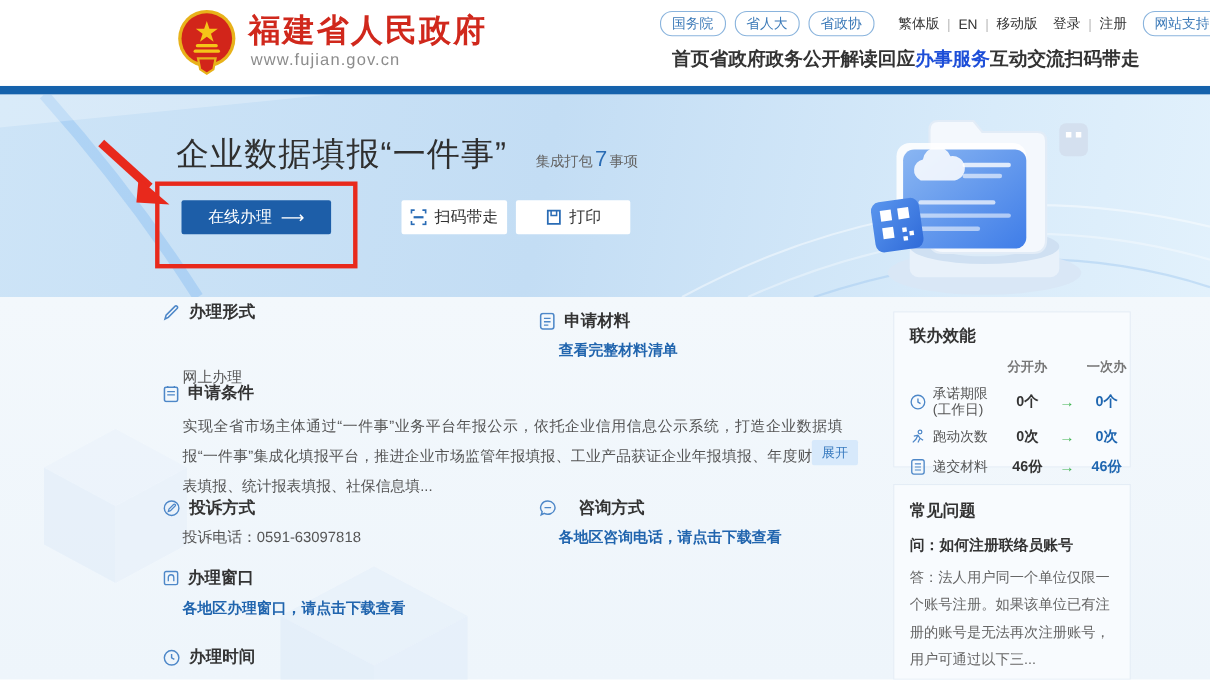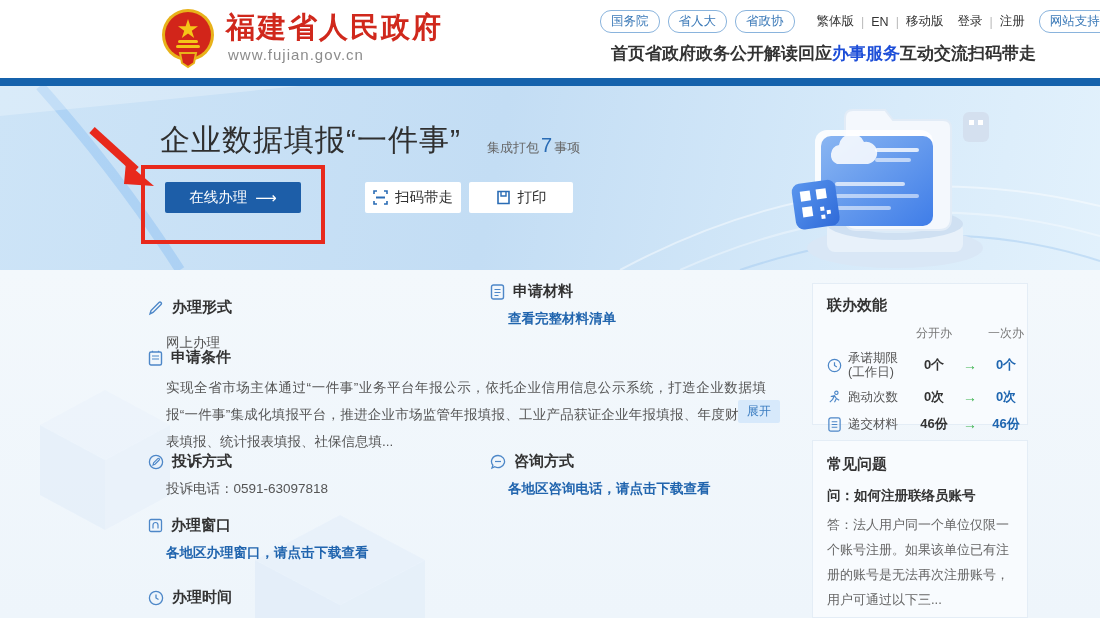--- a/index.html
+++ b/index.html
@@ -51,21 +51,21 @@
   .section-link { position:absolute; font-size:13.5px; font-weight:bold; color:#2165ae; cursor:pointer; }
   .conditions-text { position:absolute; left:166px; top:104px; width:600px; font-size:13.5px; color:#555; line-height:27px; text-align:justify; }
   .expand-btn { position:absolute; left:738px; top:130px; background:#d7e9fb; color:#3a7cc0; font-size:12px; padding:3px 9px; border-radius:2px; cursor:pointer; }
 
   
   .panel { position:absolute; left:812px; width:216px; background:#f8fbfe; border:1px solid #e4edf6; }
   .panel-eff { top:13px; height:142px; padding:12px 14px; }
   .panel-faq { top:170px; height:178px; padding:14px; overflow:hidden; }
   .panel-title { font-size:15px; font-weight:bold; color:#333; }
   .eff-grid { margin-top:10px; display:grid; grid-template-columns:84px 46px 26px 46px; row-gap:9px; align-items:center; }
-  .eff-head { font-size:12px; color:#777; text-align:center; }
+  .eff-head { font-size:12px; color:#777; text-align:center;font-weight:bold; }
   .eff-label { display:flex; align-items:center; font-size:12.5px; color:#555; }
   .eff-label svg { margin-right:6px; flex:0 0 auto; }
   .eff-label .two-line { line-height:14px; }
   .eff-before { font-size:13px; font-weight:bold; color:#333; text-align:center; }
   .eff-arrow { color:#3db34f; font-weight:bold; text-align:center; font-size:14px; }
   .eff-after { font-size:13px; font-weight:bold; color:#1f66b0; text-align:center; }
   .faq-q { margin-top:13px; font-size:13.5px; font-weight:bold; color:#333; }
   .faq-a { margin-top:7px; font-size:13px; color:#666; line-height:25px; }
 </style>
 </head>
@@ -201,21 +201,21 @@
       <polygon points="75,10 140,45 75,80 10,45" fill="#eaf2fb"></polygon>
       <polygon points="10,45 75,80 75,150 10,115" fill="#e0ecf9"></polygon>
       <polygon points="140,45 75,80 75,150 140,115" fill="#e6effa"></polygon>
     </svg>
     <svg class="cube" style="left:250px; top:240px;" width="180" height="110" viewBox="0 0 180 110">
       <polygon points="90,5 175,50 90,95 5,50" fill="#e4eefa"></polygon>
       <polygon points="5,50 90,95 90,110 5,110" fill="#dce9f8"></polygon>
       <polygon points="175,50 90,95 90,110 175,110" fill="#e0ecf9"></polygon>
     </svg>
 
-    <div class="section-label" style="left:148px; top:28px;">
+    <div class="section-label" style="left:148px; top:4px;">
       <svg width="16" height="16" viewBox="0 0 16 16">
         <path d="M2 14 L3 10.5 L11 2.5 Q12 1.5 13 2.5 Q14 3.5 13 4.5 L5 12.5 Z" stroke="#4d87c8" stroke-width="1.4" fill="none"></path>
       </svg>
       <span>办理形式</span>
     </div>
     <div class="section-value" style="left:166px; top:40px;margin-top:24px;">网上办理</div>
 
     <div class="section-label" style="left:490px; top:12px;">
       <svg width="15" height="16" viewBox="0 0 15 16">
         <rect x="1.5" y="1" width="12" height="14" rx="2" stroke="#4d87c8" stroke-width="1.4" fill="none"></rect>
@@ -237,21 +237,21 @@
 
     <div class="section-label" style="left:148px; top:182px;">
       <svg width="16" height="16" viewBox="0 0 16 16">
         <circle cx="8" cy="8" r="6.6" stroke="#4d87c8" stroke-width="1.3" fill="none"></circle>
         <path d="M5 11 L5.6 8.8 L9.8 4.6 Q10.5 3.9 11.2 4.6 Q11.9 5.3 11.2 6 L7 10.2 Z" stroke="#4d87c8" stroke-width="1.1" fill="none"></path>
       </svg>
       <span>投诉方式</span>
     </div>
     <div class="section-value" style="left:166px; top:210px;">投诉电话：0591-63097818</div>
 
-    <div class="section-label" style="left:490px; top:182px;">
+    <div class="section-label" style="left:490px; top:182px;gap:12px;">
       <svg width="16" height="16" viewBox="0 0 16 16">
         <path d="M8 1.5 a6.5 6 0 1 1 -3.2 11.2 L2 14 L2.9 11.2 A6.5 6 0 0 1 8 1.5 Z" stroke="#4d87c8" stroke-width="1.3" fill="none"></path>
         <path d="M5 7.5 H11" stroke="#4d87c8" stroke-width="1.2"></path>
       </svg>
       <span>咨询方式</span>
     </div>
     <div class="section-link" style="left:508px; top:210px;">各地区咨询电话，请点击下载查看</div>
 
     <div class="section-label" style="left:148px; top:246px;">
       <svg width="15" height="15" viewBox="0 0 15 15">

